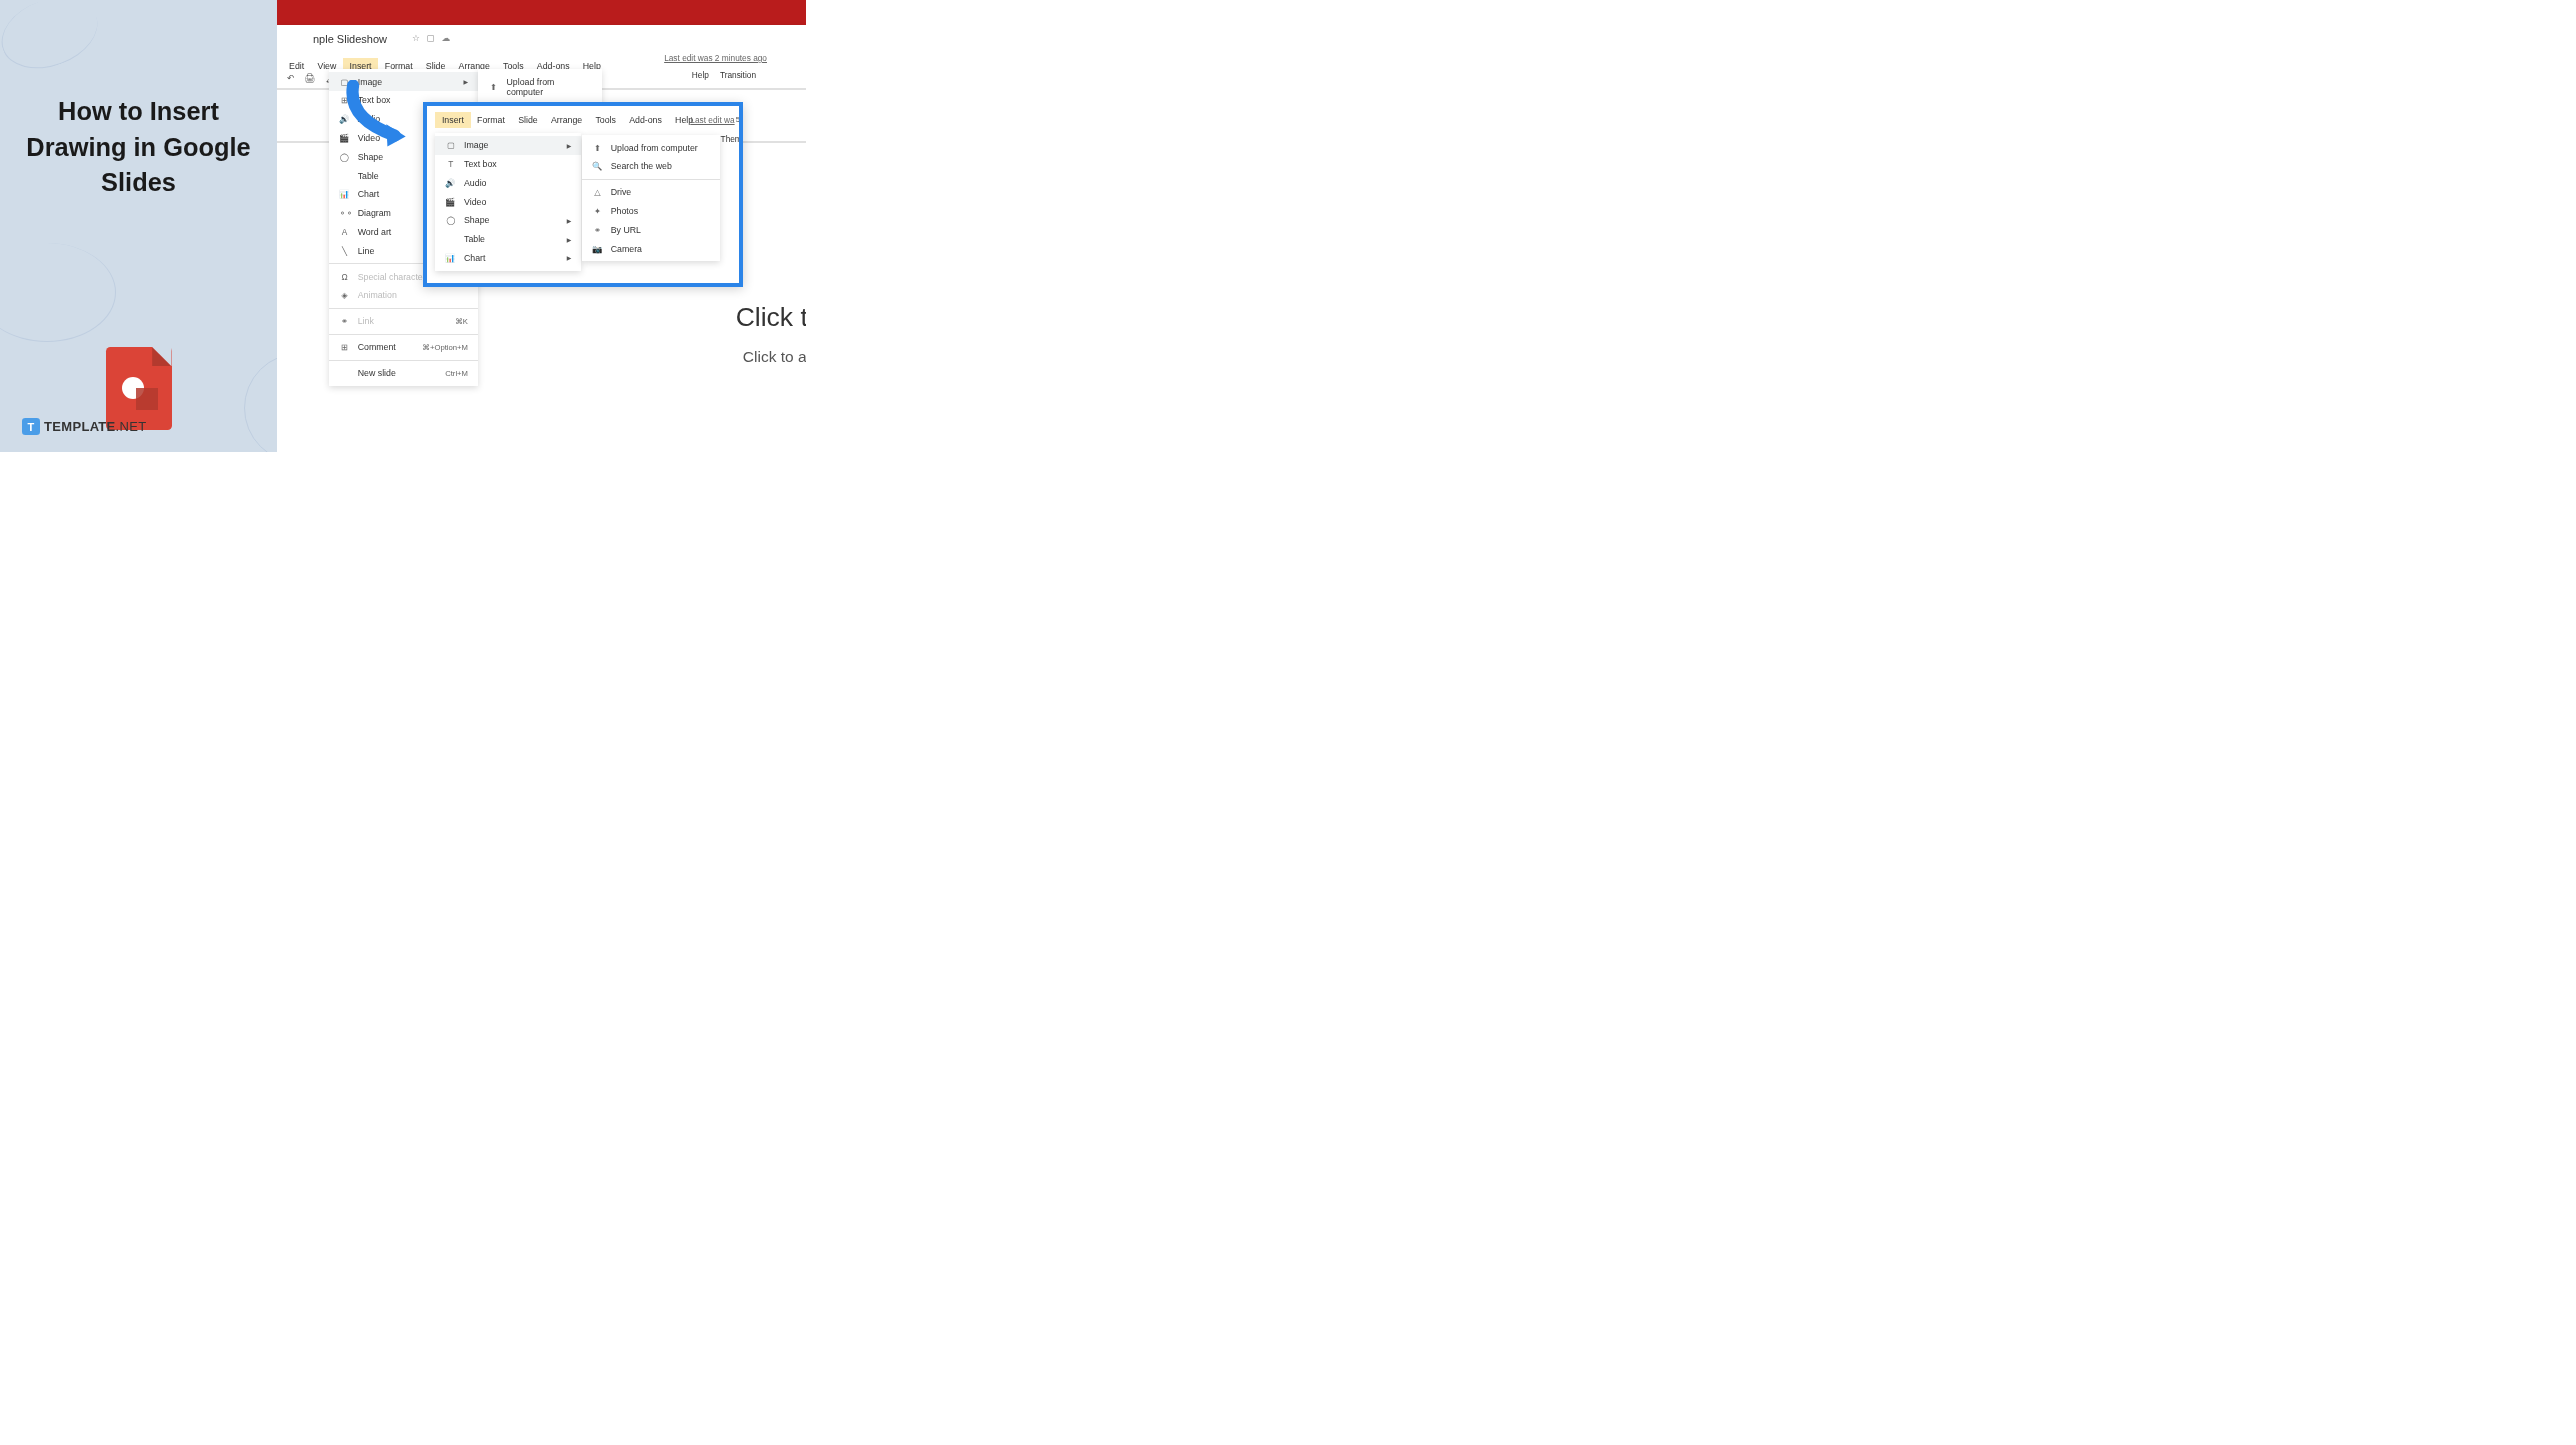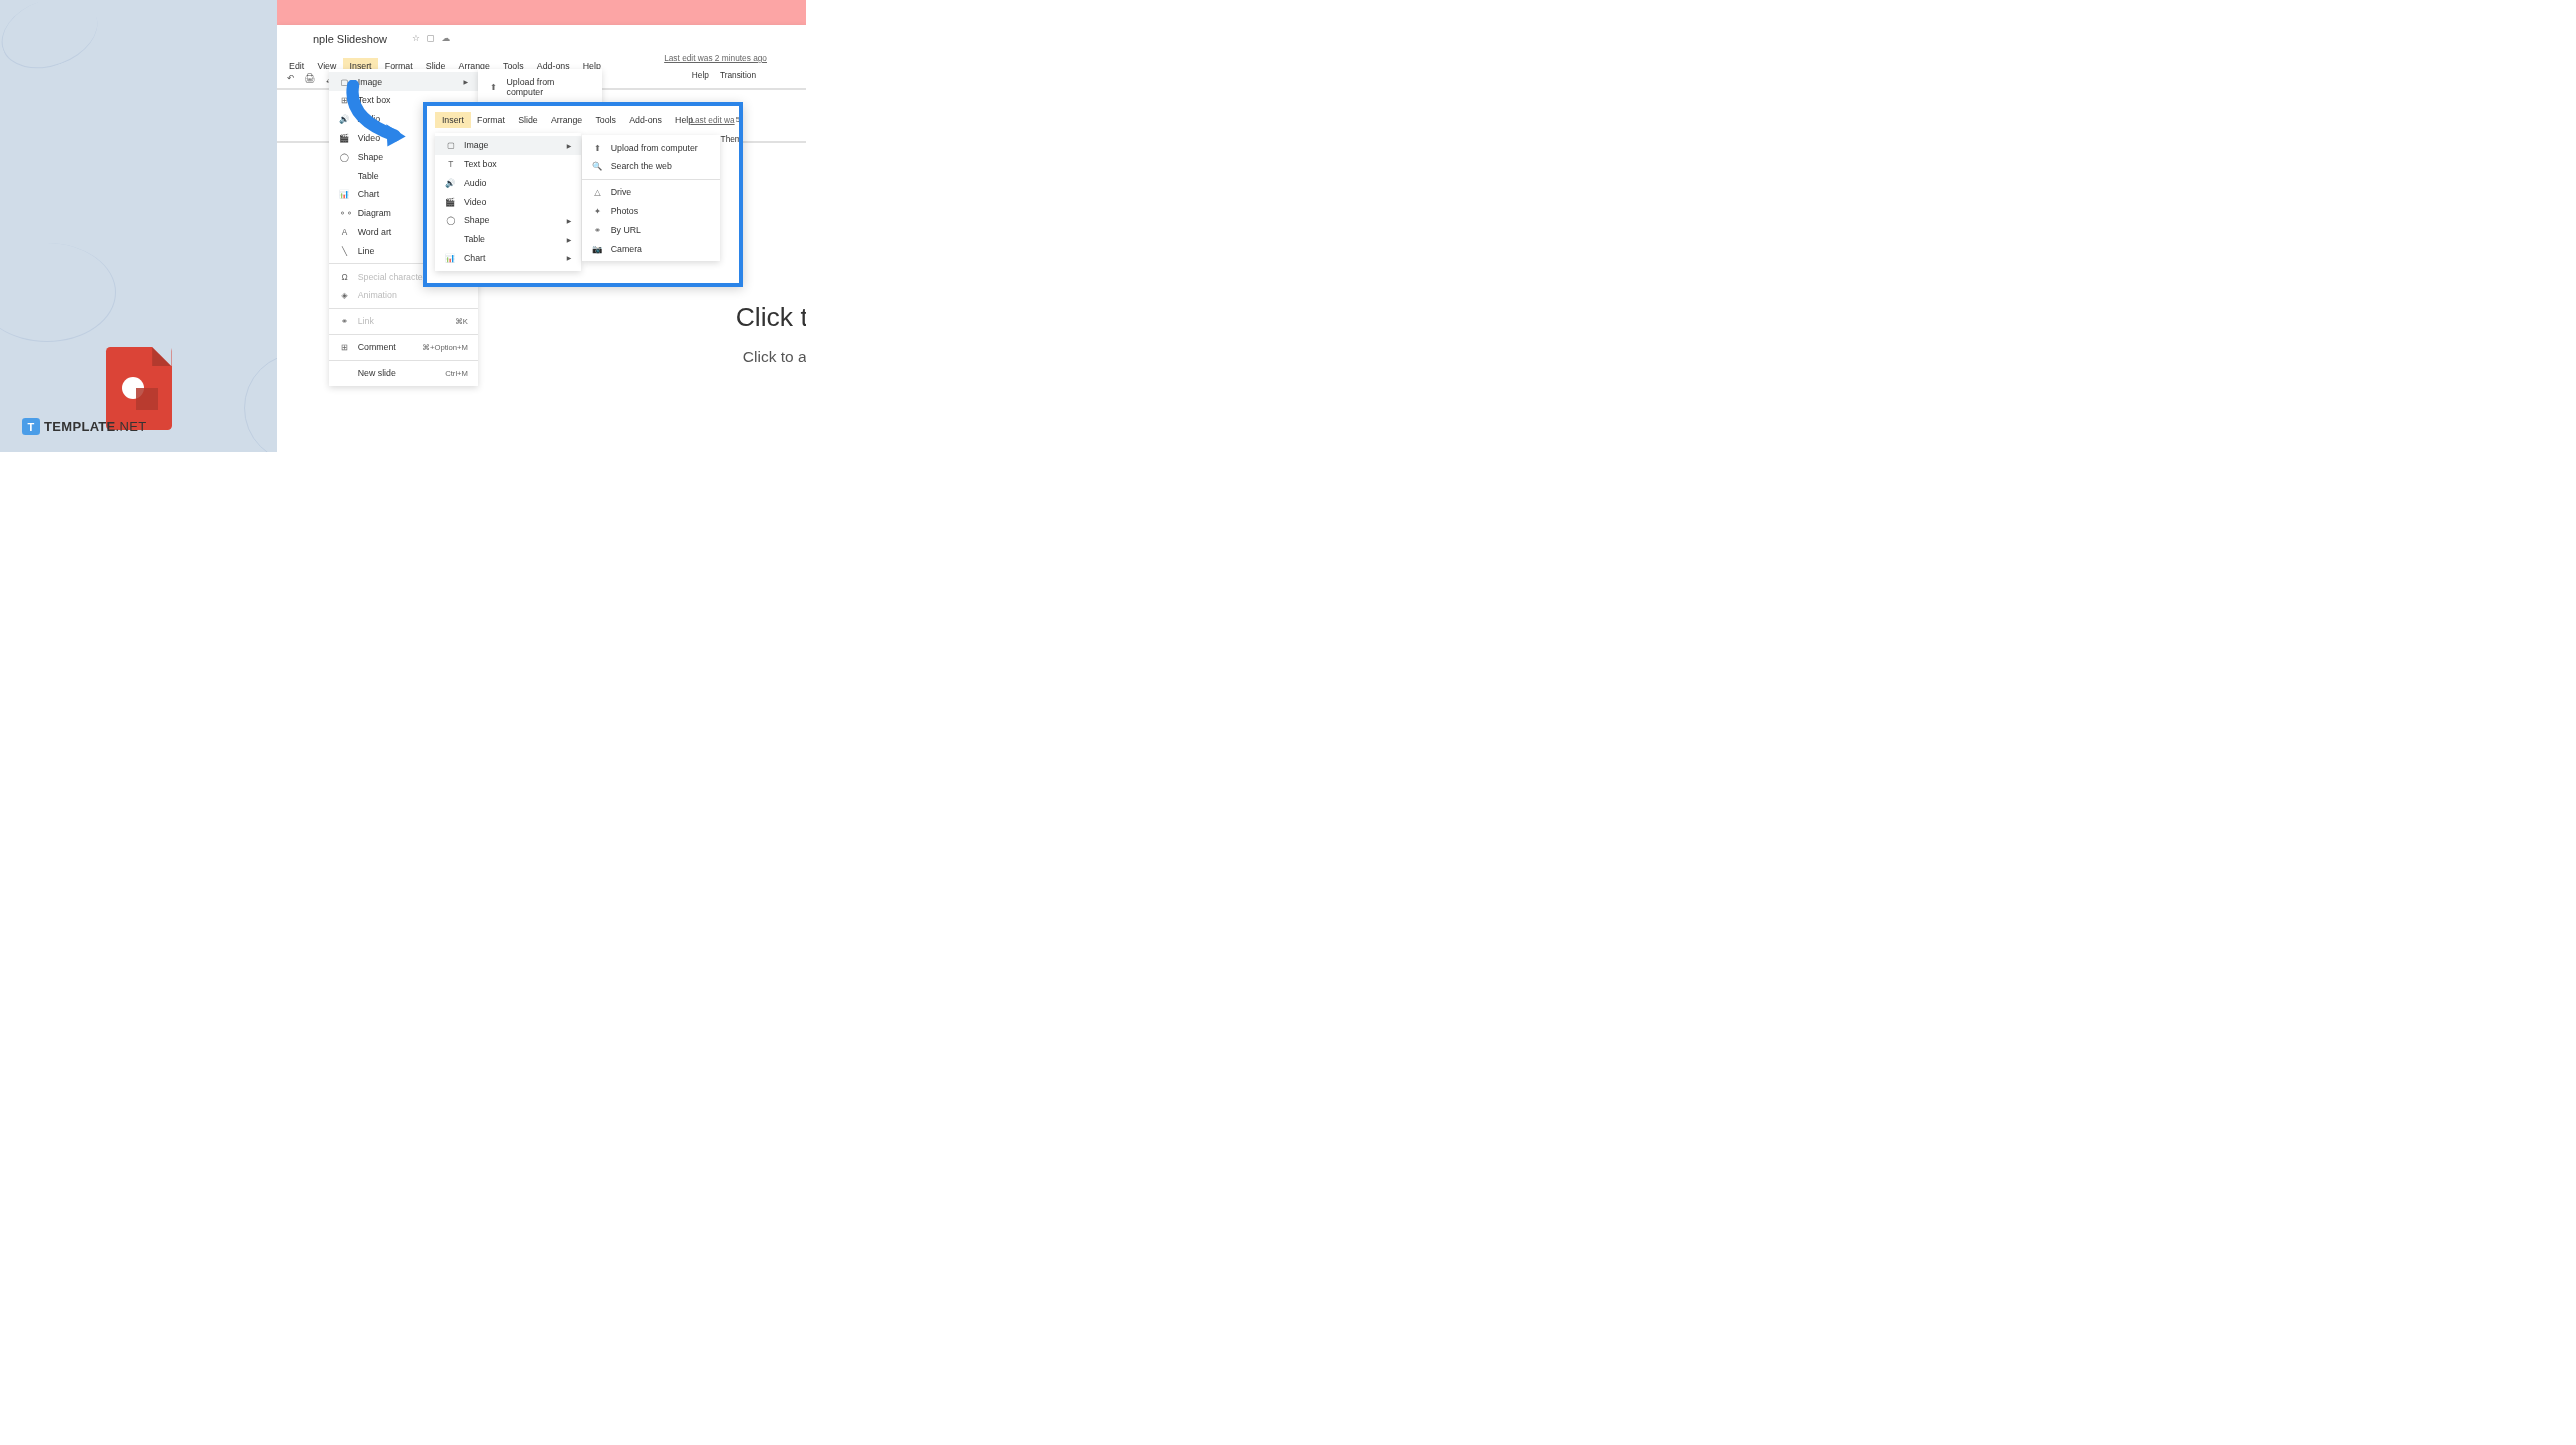--- a/index.html
+++ b/index.html
@@ -13,21 +13,21 @@
     .circle-shape { position: absolute; top: 30px; left: 16.6px; width: 22px; height: 22px; background: #fff; border-radius: 50%; }
     .square-shape { position: absolute; top: 41px; left: 30px; width: 22px; height: 22px; background: #b33a2e; opacity: 0.85; }
     .brand { position: absolute; bottom: 16.6px; left: 22px; display: flex; align-items: center; gap: 4.4px; }
     .brand-icon { width: 17.7px; height: 17.7px; background: #4a9de8; border-radius: 3.3px; display: flex; align-items: center; justify-content: center; color: #fff; font-weight: bold; font-size: 11px; }
     .brand-text { font-size: 13px; font-weight: bold; color: #333; letter-spacing: 0.3px; }
     .brand-text span { font-weight: normal; }
     .doodle1 { position: absolute; top: 0; left: 0; width: 99px; height: 66px; border: 1.1px solid #bfcee0; border-radius: 50%; border-top: none; border-right: none; transform: rotate(-20deg); }
     .doodle2 { position: absolute; bottom: 110px; left: -22px; width: 138px; height: 99px; border: 1.1px solid #bfcee0; border-radius: 50%; border-top: none; border-left: none; }
     .doodle3 { position: absolute; bottom: -11px; right: -77px; width: 110px; height: 110px; border: 1.1px solid #bfcee0; border-radius: 50%; }
     
-    .right-panel { flex: 1; background: #fca5a5; position: relative; overflow: hidden; }
+    .right-panel { flex: 1; background: #b91c1c; position: relative; overflow: hidden; }
     .slides-bg { position: absolute; top: 25px; left: 0; right: 0; bottom: 0; background: #fff; box-shadow: 0 1.1px 5.5px rgba(0,0,0,0.1); }
     .doc-title { position: absolute; top: 8.3px; left: 36px; font-size: 11px; color: #333; }
     .title-icons { position: absolute; top: 7.7px; left: 135px; display: flex; gap: 6.6px; color: #888; font-size: 8.8px; }
     
     .menubar { position: absolute; top: 25px; left: 5.5px; display: flex; gap: 0; font-size: 8.8px; color: #333; margin-top: 8px; }
     .menubar div { padding: 3.3px 6.6px; white-space: nowrap; }
     .menubar .active { background: #fce8b2; }
     .last-edit { position: absolute; top: 28px; right: 39px; font-size: 8.3px; color: #666; text-decoration: underline; }
     
     .toolbar { position: absolute; top: 44px; left: 5.5px; display: flex; gap: 10px; color: #555; font-size: 8.8px; padding: 4.4px; }
@@ -63,20 +63,21 @@
     .arrow { position: absolute; top: 55px; left: 65px; width: 72px; height: 72px; }
     .arrow svg { width: 100%; height: 100%; }
   </style>
 </head>
 <body>
 
 <div class="left-panel">
   <div class="doodle1"></div>
   <div class="doodle2"></div>
   <div class="doodle3"></div>
+  <div class="title">How to Insert Drawing in Google Slides</div>
   <div class="drawings-icon">
     <div class="circle-shape"></div>
     <div class="square-shape"></div>
   </div>
   <div class="brand">
     <div class="brand-icon">T</div>
     <div class="brand-text"><span style="font-weight:bold">TEMPLATE</span><span>.NET</span></div>
   </div>
 </div>
 

